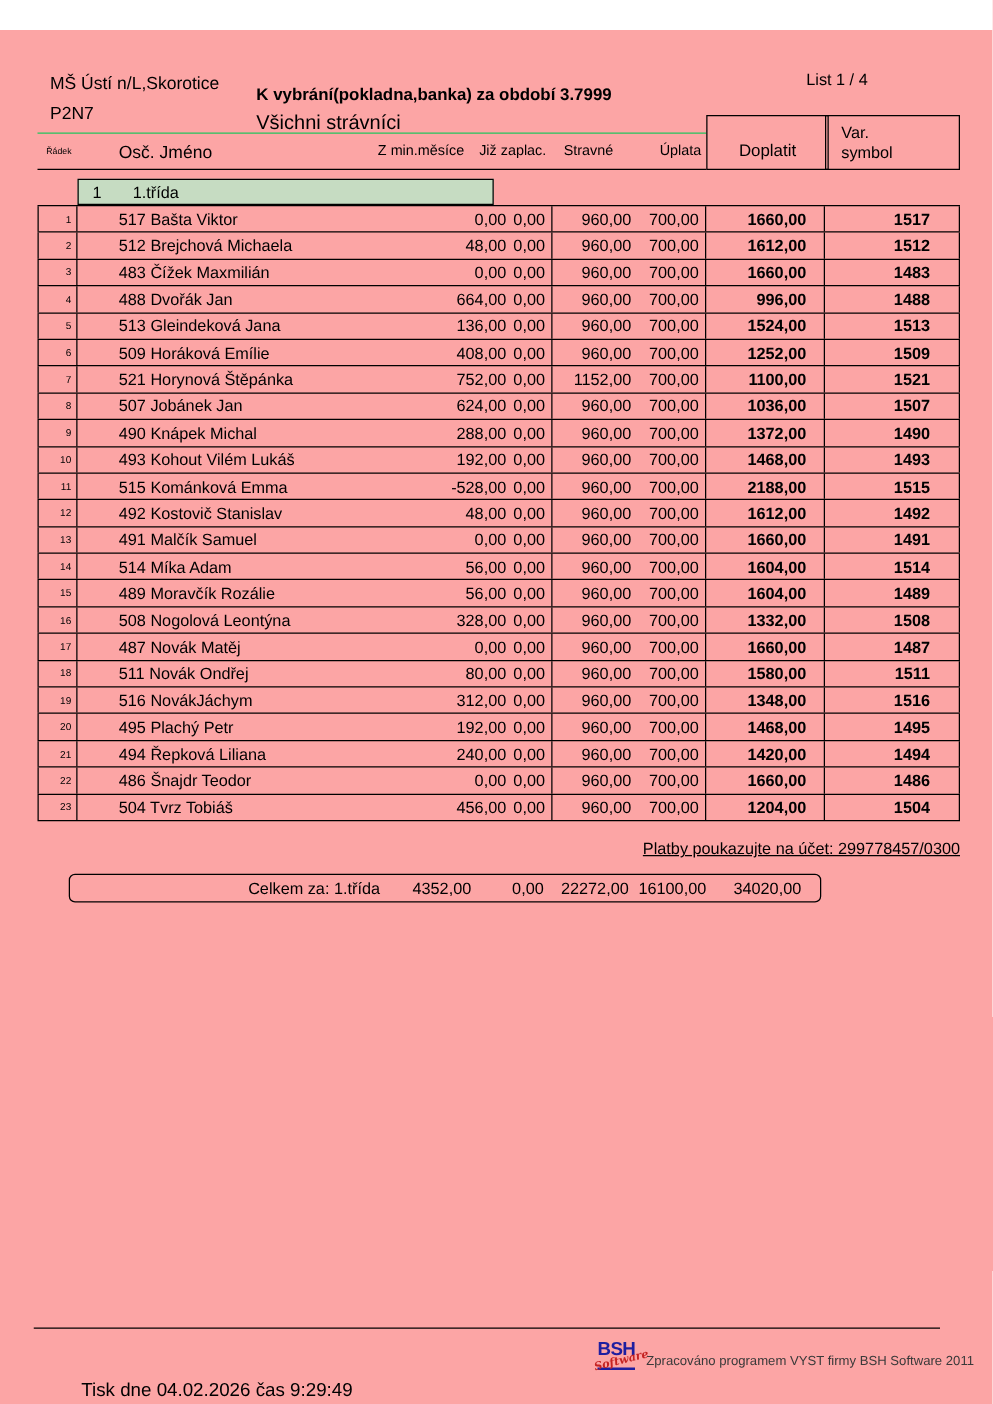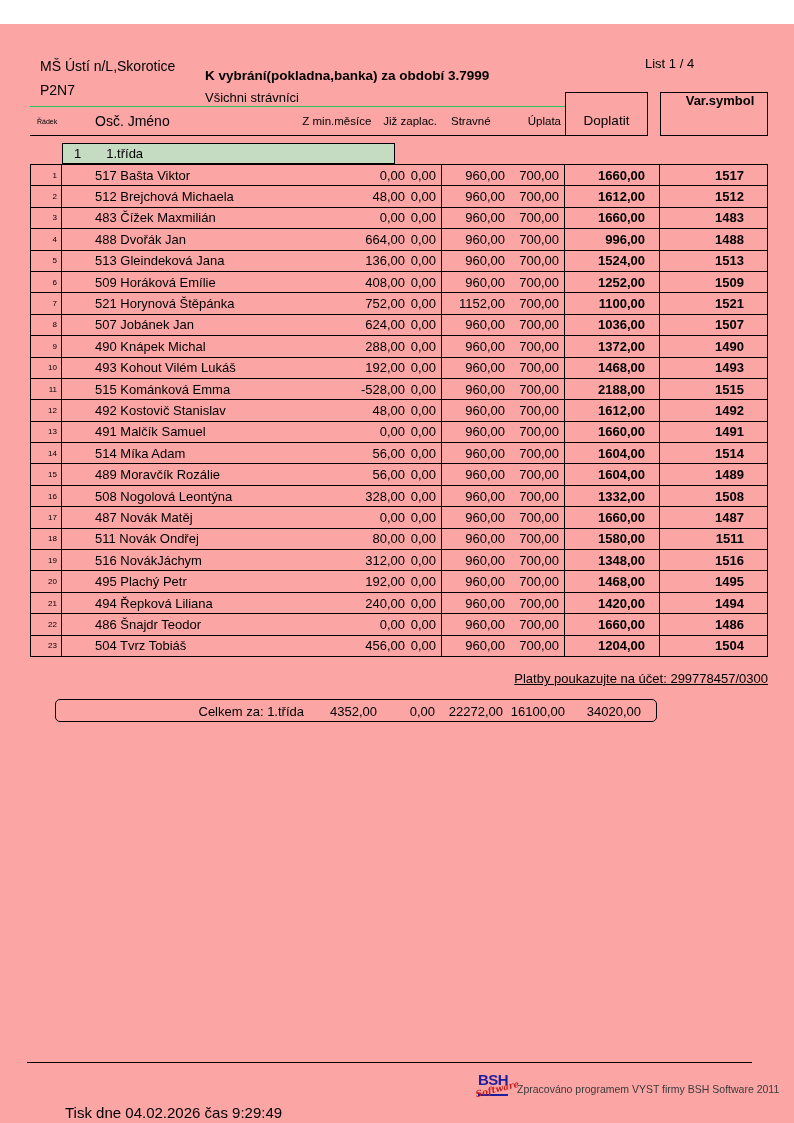--- a/index.html
+++ b/index.html
@@ -3,38 +3,38 @@
 <meta charset="utf-8">
 <style>
   html,body{margin:0;padding:0;background:#fff;}
   .page{position:relative;width:794px;height:1123px;background:#fca5a5;overflow:hidden;
         font-family:"Liberation Sans",sans-serif;color:#000;margin-top:24px;}
 
   
   .org{position:absolute;left:40px;top:30px;font-size:14px;line-height:24px;}
   .title-block{position:absolute;left:205px;top:44px;}
   .report-title{font-size:13.5px;font-weight:bold;}
-  .report-subtitle{font-size:13px;margin-top:7px;}
+  .report-subtitle{font-size:16px;margin-top:7px;}
   .page-num{position:absolute;left:645px;top:32px;font-size:13px;}
 
   
   .thead{position:absolute;left:30px;top:82px;width:738px;height:30px;}
   .thead-left{position:absolute;left:0;top:0;width:535px;height:30px;box-sizing:border-box;
               border-top:1px solid #22c55e;border-bottom:1px solid #000;
               display:grid;grid-template-columns:32px 216px 164px 123px;align-items:center;}
   .th-radek{font-size:7px;padding-left:7px;}
   .th-name{font-size:14px;padding-left:33px;}
   .th-zmin-group{display:flex;justify-content:flex-end;gap:12px;padding-right:5px;font-size:11.5px;white-space:nowrap;}
   .th-strav-group{display:flex;justify-content:space-between;padding-left:9px;padding-right:4px;font-size:11.5px;white-space:nowrap;text-align:center;}
-  .th-doplatit-box{position:absolute;left:535px;top:-14px;width:83px;height:44px;box-sizing:border-box;
+  .th-doplatit-box{position:absolute;left:535px;top:-14px;width:98px;height:44px;box-sizing:border-box;
                    border:1px solid #000;display:flex;align-items:center;justify-content:center;
                    padding-top:12px;font-size:13.5px;}
   .th-vs-box{position:absolute;left:630px;top:-14px;width:108px;height:44px;box-sizing:border-box;
-             border:1px solid #000;display:flex;justify-content:center;
-             padding-left:12px;font-size:13px;line-height:16px;font-weight:bold;}
+             border:1px solid #000;display:flex;flex-direction:column;justify-content:center;
+             padding-left:12px;font-size:13px;line-height:16px;}
 
   
   .group-row{position:absolute;left:62px;top:119px;width:333px;height:21px;box-sizing:border-box;
              border:1px solid #000;display:flex;align-items:center;font-size:13px;}
   .g-num{padding-left:11px;}
   .g-name{margin-left:25px;}
 
   
   .tbody{position:absolute;left:30px;top:140px;width:738px;border-top:1px solid #000;box-sizing:border-box;}
   .trow{display:grid;grid-template-columns:32px 216px 130px 34px 66px 57px 95px 108px;

